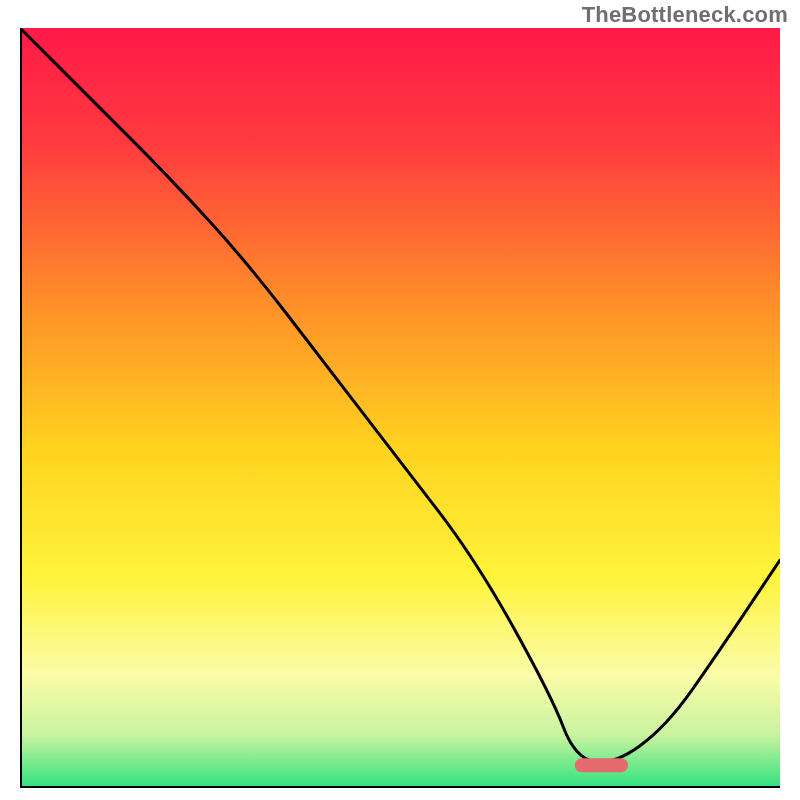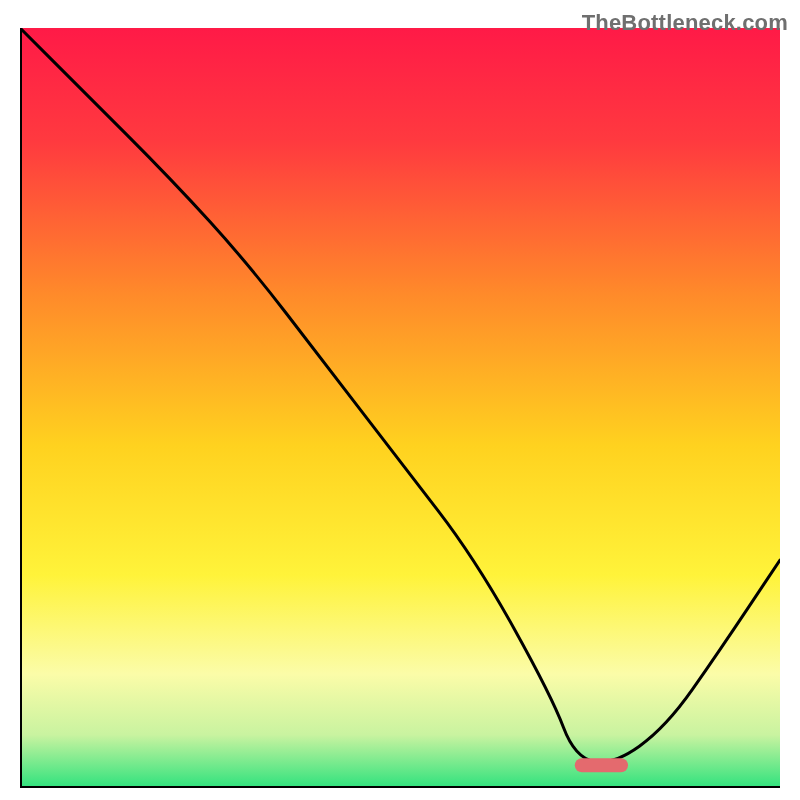--- a/index.html
+++ b/index.html
@@ -18,21 +18,20 @@
   }
   .watermark {
     position: absolute;
     top: 2px;
     right: 12px;
     font-size: 22px;
     font-weight: 600;
     color: #6f6f6f;
     letter-spacing: 0.2px;
     z-index: 20;
-    margin-top: 8px;
   }
   .plot {
     position: absolute;
     left: 20px;
     top: 28px;
     width: 760px;
     height: 760px;
   }
   svg {
     display: block;

